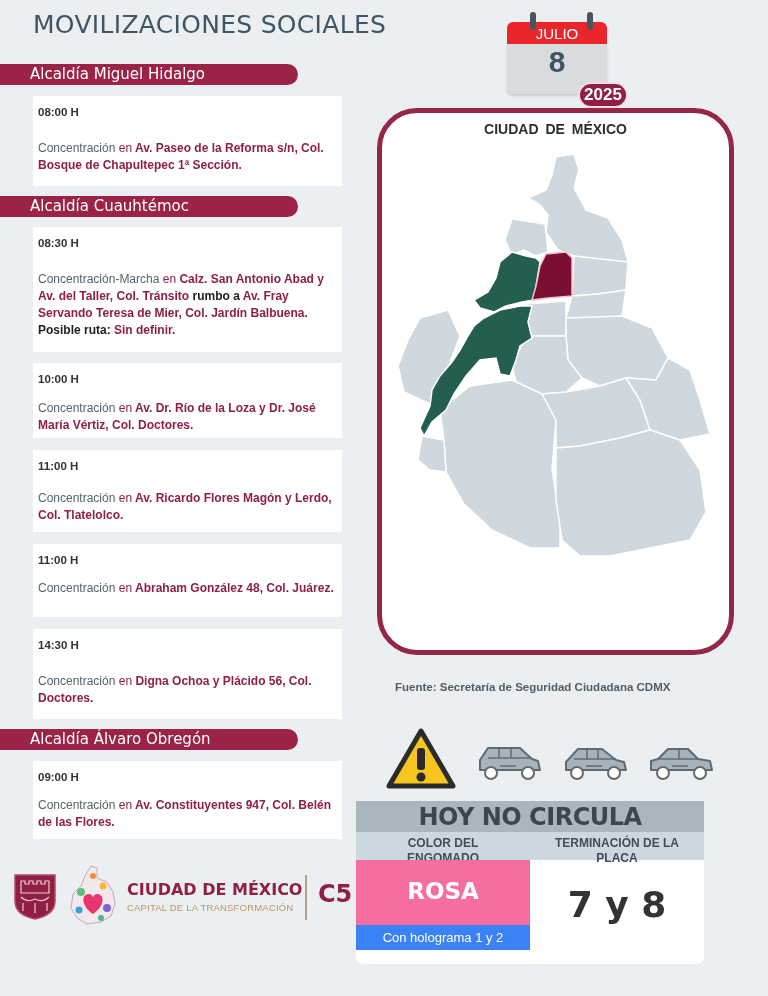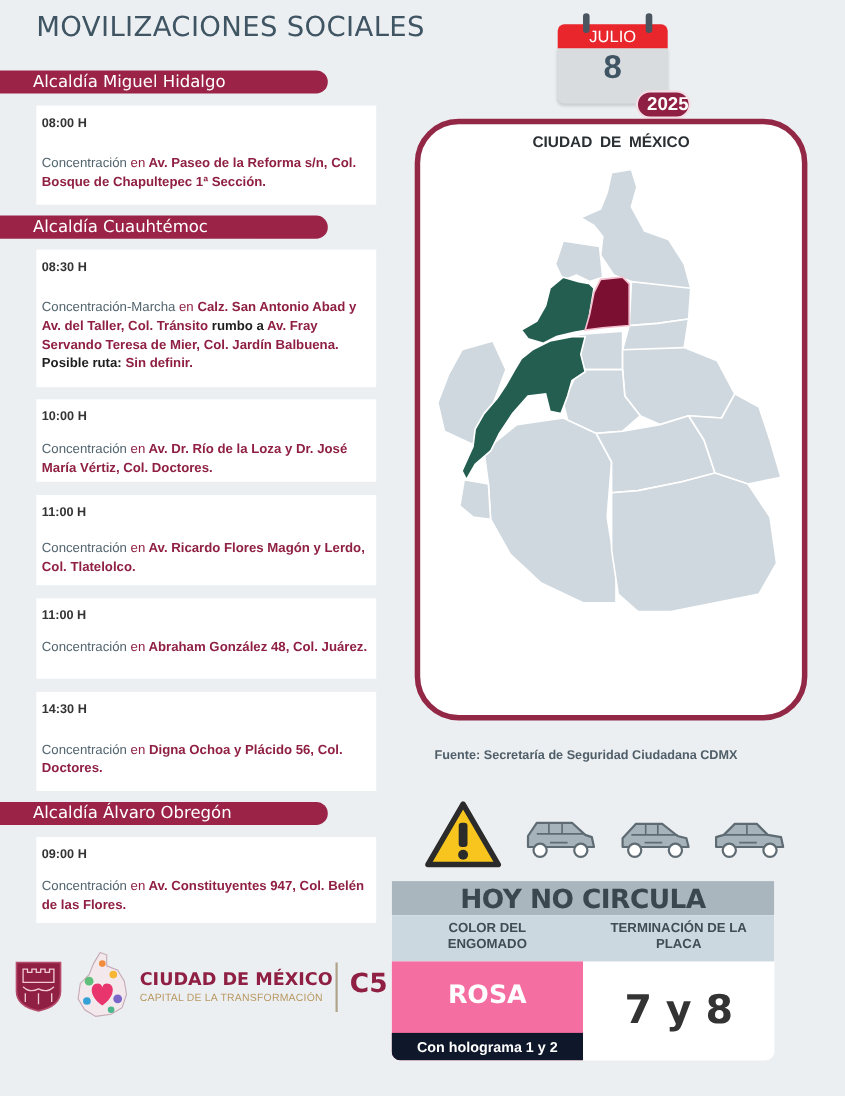--- a/index.html
+++ b/index.html
@@ -27,21 +27,21 @@
   }
   .cal-body {
     position: absolute; left: 2px; top: 32px; width: 100px; height: 50px;
     background: #d9dcdf; border-radius: 0 0 6px 6px;
     box-shadow: 0 2px 3px rgba(0,0,0,0.15);
     text-align: center; color: #3f5563; font-weight: bold; font-size: 30px; line-height: 36px;
   }
   .cal-year {
     position: absolute; left: 73px; top: 70px; width: 50px; height: 26px;
     background: #8f2043; border-radius: 13px; border: 2px solid #f4dde4;
-    color: #fff; font-weight: bold; font-size: 17px; line-height: 22px; text-align: right;
+    color: #fff; font-weight: bold; font-size: 17px; line-height: 22px; text-align: center;
   }
   
   .section-header {
     position: absolute; left: 0; width: 298px; height: 21px;
     background: #9b2348; border-radius: 0 11px 11px 0;
     color: #fff; font-family: "DejaVu Sans", sans-serif; font-size: 15px;
     line-height: 21px; padding-left: 30px;
   }
   
   .event-card {
@@ -70,34 +70,34 @@
   }
   
   .warning-icon { position: absolute; left: 386px; top: 728px; }
   .car-icon { position: absolute; top: 742px; }
   .hnc-box { position: absolute; left: 356px; top: 789px; width: 348px; height: 163px; border-radius: 0 0 8px 8px; overflow: hidden; background: #fff; margin-top: 12px; }
   .hnc-title {
     height: 31px; background: #a9b6be; color: #3a474f;
     font-family: "DejaVu Sans", sans-serif; font-weight: bold; font-size: 24px; text-align: center; line-height: 32px;
     letter-spacing: -0.5px;
   }
-  .hnc-headers { display: flex; height: 42px; background: #ccd8df; }
+  .hnc-headers { display: flex; height: 28px; background: #ccd8df; }
   .hnc-headers div {
     flex: 1; text-align: center; font-weight: bold; font-size: 12px; color: #414d55;
     line-height: 15px; padding-top: 4px;
   }
   .hnc-values { display: flex; height: 90px; }
   .hnc-color { width: 174px; background: #f56ea1; position: relative; }
   .hnc-color-label {
     position: absolute; top: 18px; left: 0; right: 0; text-align: center;
     color: #fff; font-family: "DejaVu Sans", sans-serif; font-weight: bold; font-size: 23px;
   }
   .hnc-holo {
     position: absolute; bottom: 0; left: 0; right: 0; height: 25px;
-    background: #0f172a; color: #fff; font-weight: bold; font-size: 13px; text-align: center; line-height: 25px;
+    background: #3b82f6; color: #fff; font-weight: normal; font-size: 13px; text-align: center; line-height: 25px;
   }
   .hnc-plate {
     flex: 1; text-align: center; color: #333; font-family: "DejaVu Sans", sans-serif;
     font-weight: bold; font-size: 36px; line-height: 90px;
   }
   
   .logo-shield { position: absolute; left: 13px; top: 873px; }
   .logo-heart { position: absolute; left: 67px; top: 864px; }
   .logo-cdmx-name {
     position: absolute; left: 127px; top: 880px;

